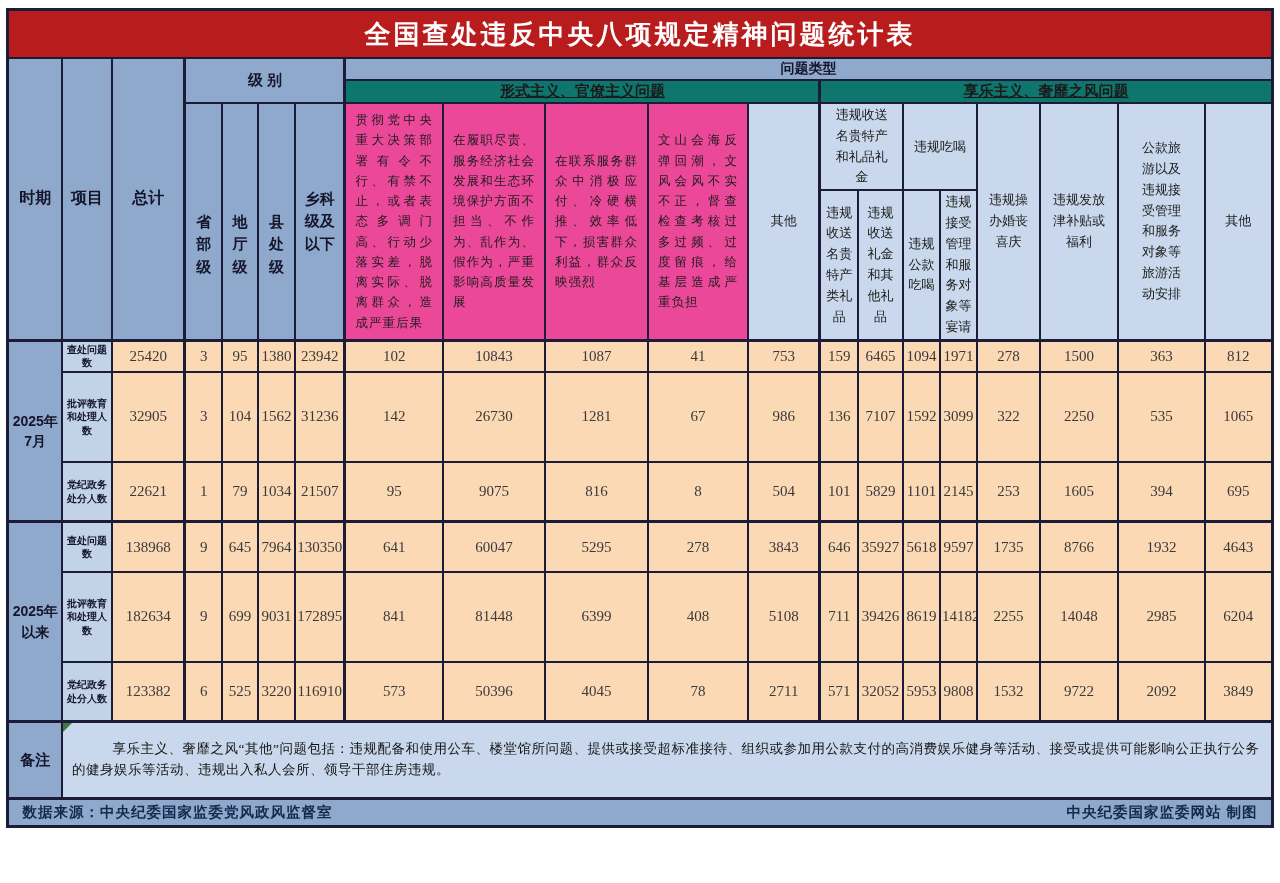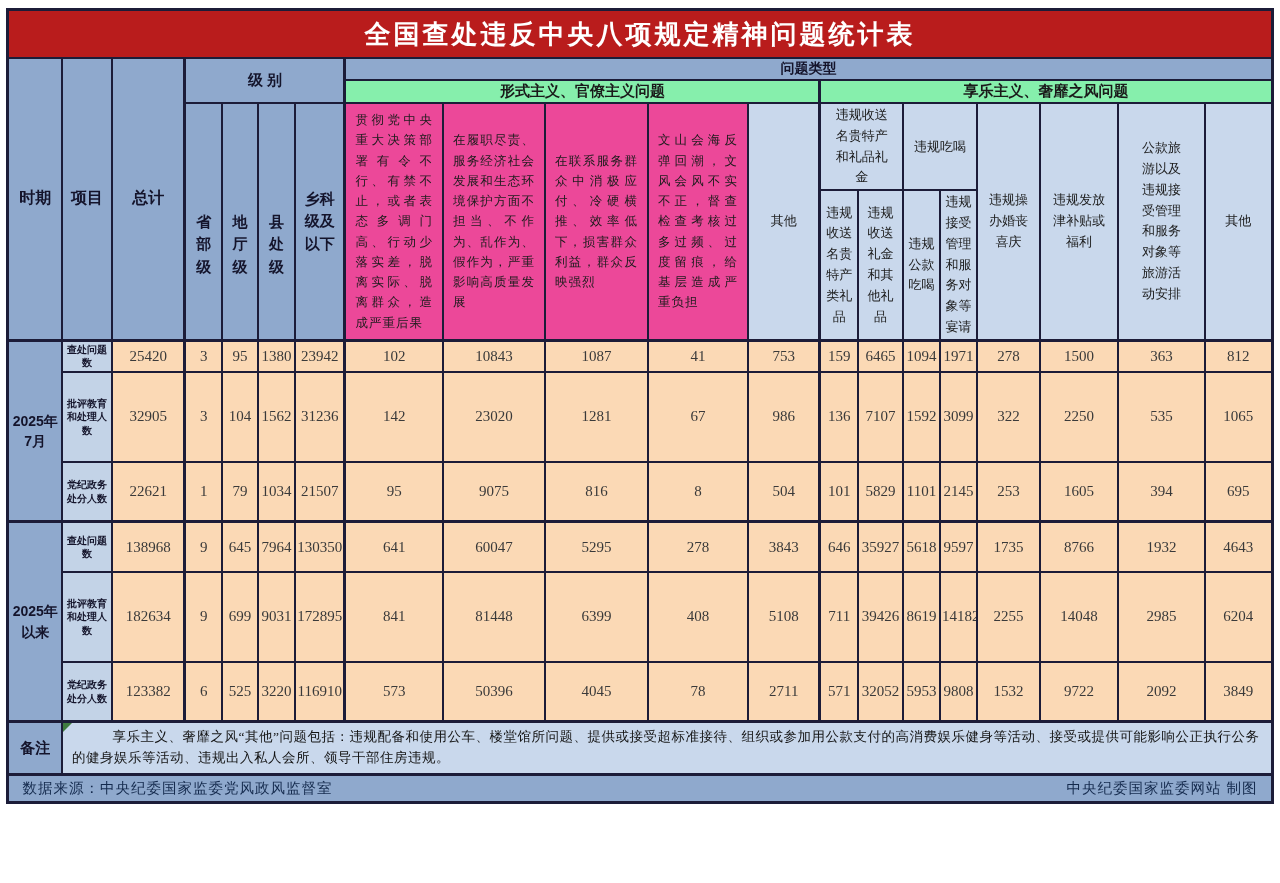--- a/index.html
+++ b/index.html
@@ -5,21 +5,21 @@
   html,body{margin:0;padding:0;background:#fff;}
   body{width:1280px;height:883px;font-family:"Liberation Sans",sans-serif;}
   table.main{
     border-collapse:collapse;table-layout:fixed;width:1264px;margin:8px auto 0 auto;
     border:3px solid #1c1c38;
   }
   td,th{border:2px solid #1c1c38;overflow:hidden;vertical-align:middle;text-align:center;padding:1px;font-weight:normal;}
   
   .title-bar{background:#b91c1c;color:#ffffff;font-size:26px;font-weight:bold;letter-spacing:3px;height:44px;}
   .hmed{background:#8fa9cd;color:#14142b;font-weight:bold;}
-  .hlight{background:#86efac;color:#1a1a1a;}
+  .hlight{background:#0f766e;color:#1a1a1a;text-decoration:underline;}
   .num{background:#fbd9b5;color:#3a3a3a;font-family:"Liberation Serif",serif;font-size:15px;}
   .rowlab{background:#c3d3e7;color:#14142b;font-weight:bold;font-size:10px;line-height:1.35;}
   .note-cell{background:#c9d8ec;text-align:left;position:relative;}
   .footer-bar{background:#8fa9cd;}
   
   .h16{font-size:16px;}
   .h15{font-size:15px;}
   .h14{font-size:14px;}
   .desc{
     font-family:"Liberation Serif",serif;font-size:12.5px;line-height:1.62;
@@ -33,30 +33,30 @@
   .w2{display:inline-block;width:2.15em;word-break:break-all;line-height:1.5;}
   .w2s{display:inline-block;width:2.2em;word-break:break-all;line-height:1.6;}
   .w3s{display:inline-block;width:3.3em;word-break:break-all;line-height:1.6;}
   .w4s{display:inline-block;width:4.4em;word-break:break-all;line-height:1.6;}
   
   .secl{border-left-width:3px;}
   tr.rowsep td,tr.rowsep th{border-top-width:3px;}
   
   .note-text{
     font-family:"Liberation Serif",serif;font-size:13.5px;line-height:1.55;color:#141414;
-    text-indent:3em;padding:3px 8px;letter-spacing:0.5px;
+    text-indent:3em;padding:15px 8px;letter-spacing:0.5px;
   }
   .corner{
     position:absolute;left:0;top:0;width:0;height:0;
     border-top:9px solid #3f7a3f;border-right:9px solid transparent;
   }
   .note-lab{font-size:15px;}
   
   .footer-flex{display:flex;justify-content:space-between;align-items:center;padding:2px 12px;}
-  .footer-flex span{font-weight:normal;font-size:14.5px;color:#142a4d;letter-spacing:1px;}
+  .footer-flex span{font-weight:bold;font-size:14.5px;color:#142a4d;letter-spacing:1px;}
   .period-cell{font-size:14px;line-height:1.45;}
 </style>
 </head>
 <body>
 
 <table class="main">
   <colgroup>
     <col style="width:54px">
       <col style="width:50px">
       <col style="width:73px">
@@ -145,21 +145,21 @@
     <td class="num">812</td>
   </tr>
   <tr style="height:90px">
     <th class="rowlab">批评教育和处理人数</th>
     <td class="num">32905</td>
     <td class="num secl">3</td>
     <td class="num">104</td>
     <td class="num">1562</td>
     <td class="num">31236</td>
     <td class="num secl">142</td>
-    <td class="num">23020</td>
+    <td class="num">26730</td>
     <td class="num">1281</td>
     <td class="num">67</td>
     <td class="num">986</td>
     <td class="num secl">136</td>
     <td class="num">7107</td>
     <td class="num">1592</td>
     <td class="num">3099</td>
     <td class="num">322</td>
     <td class="num">2250</td>
     <td class="num">535</td>

